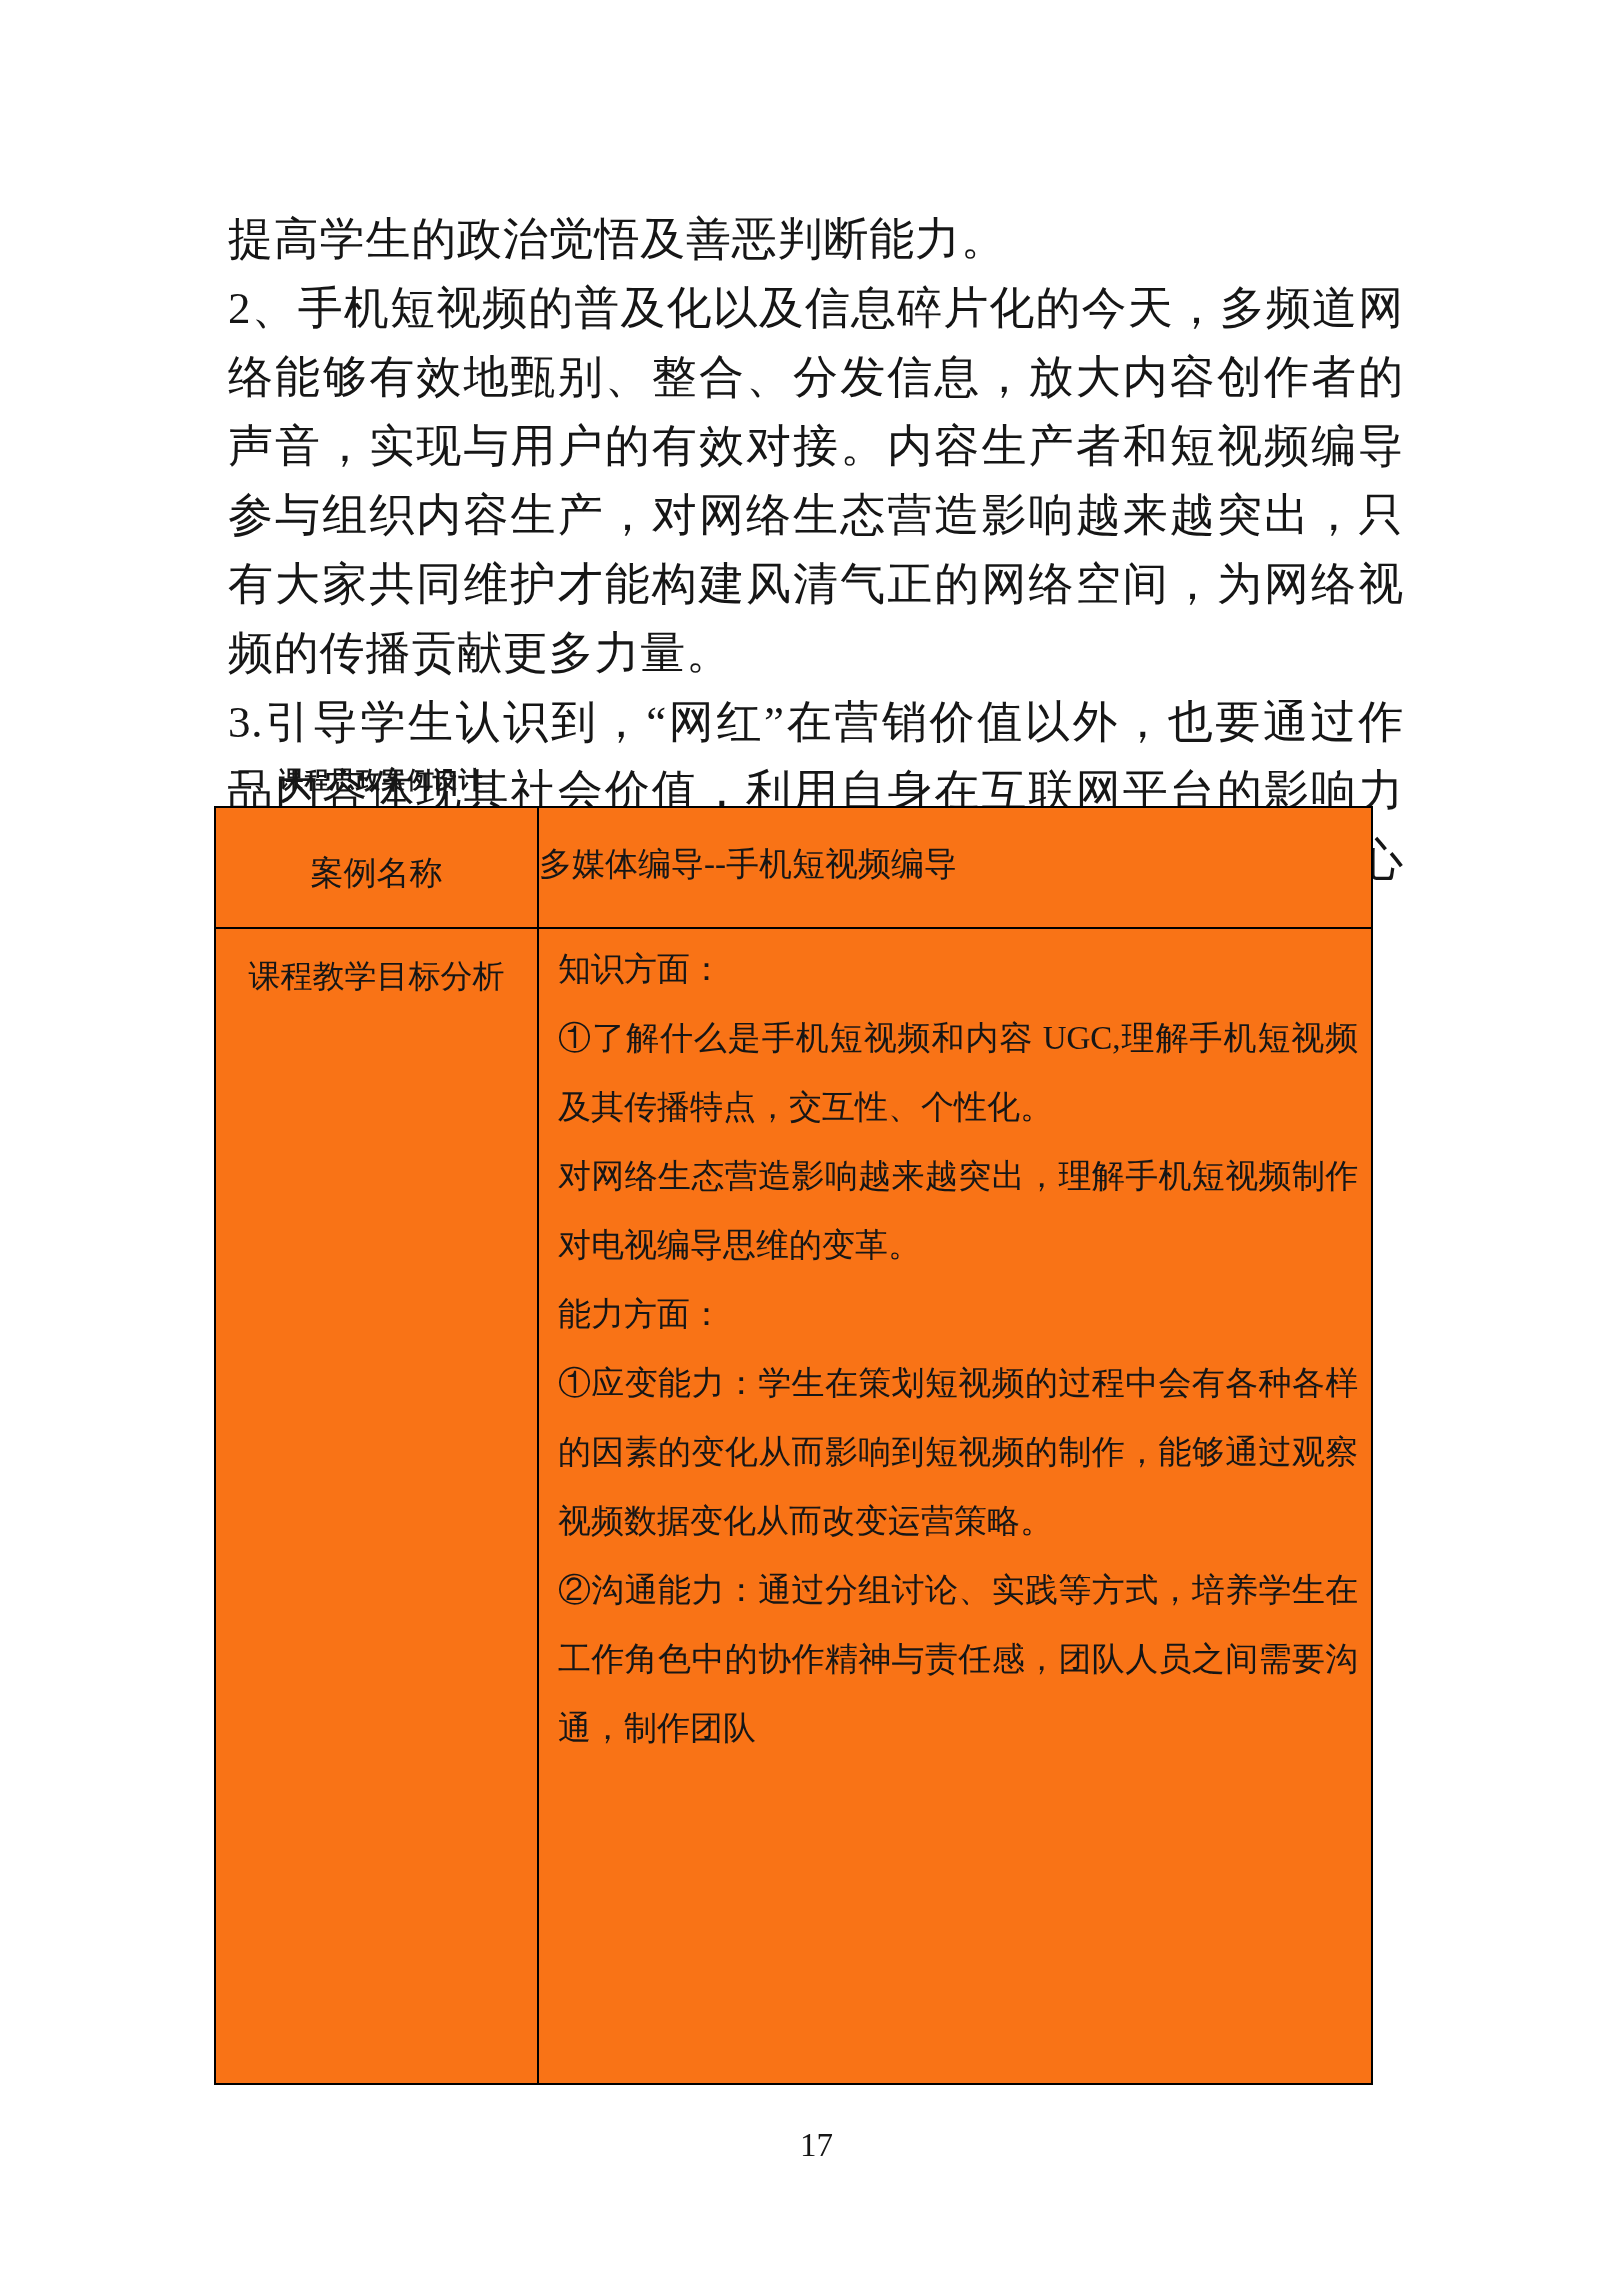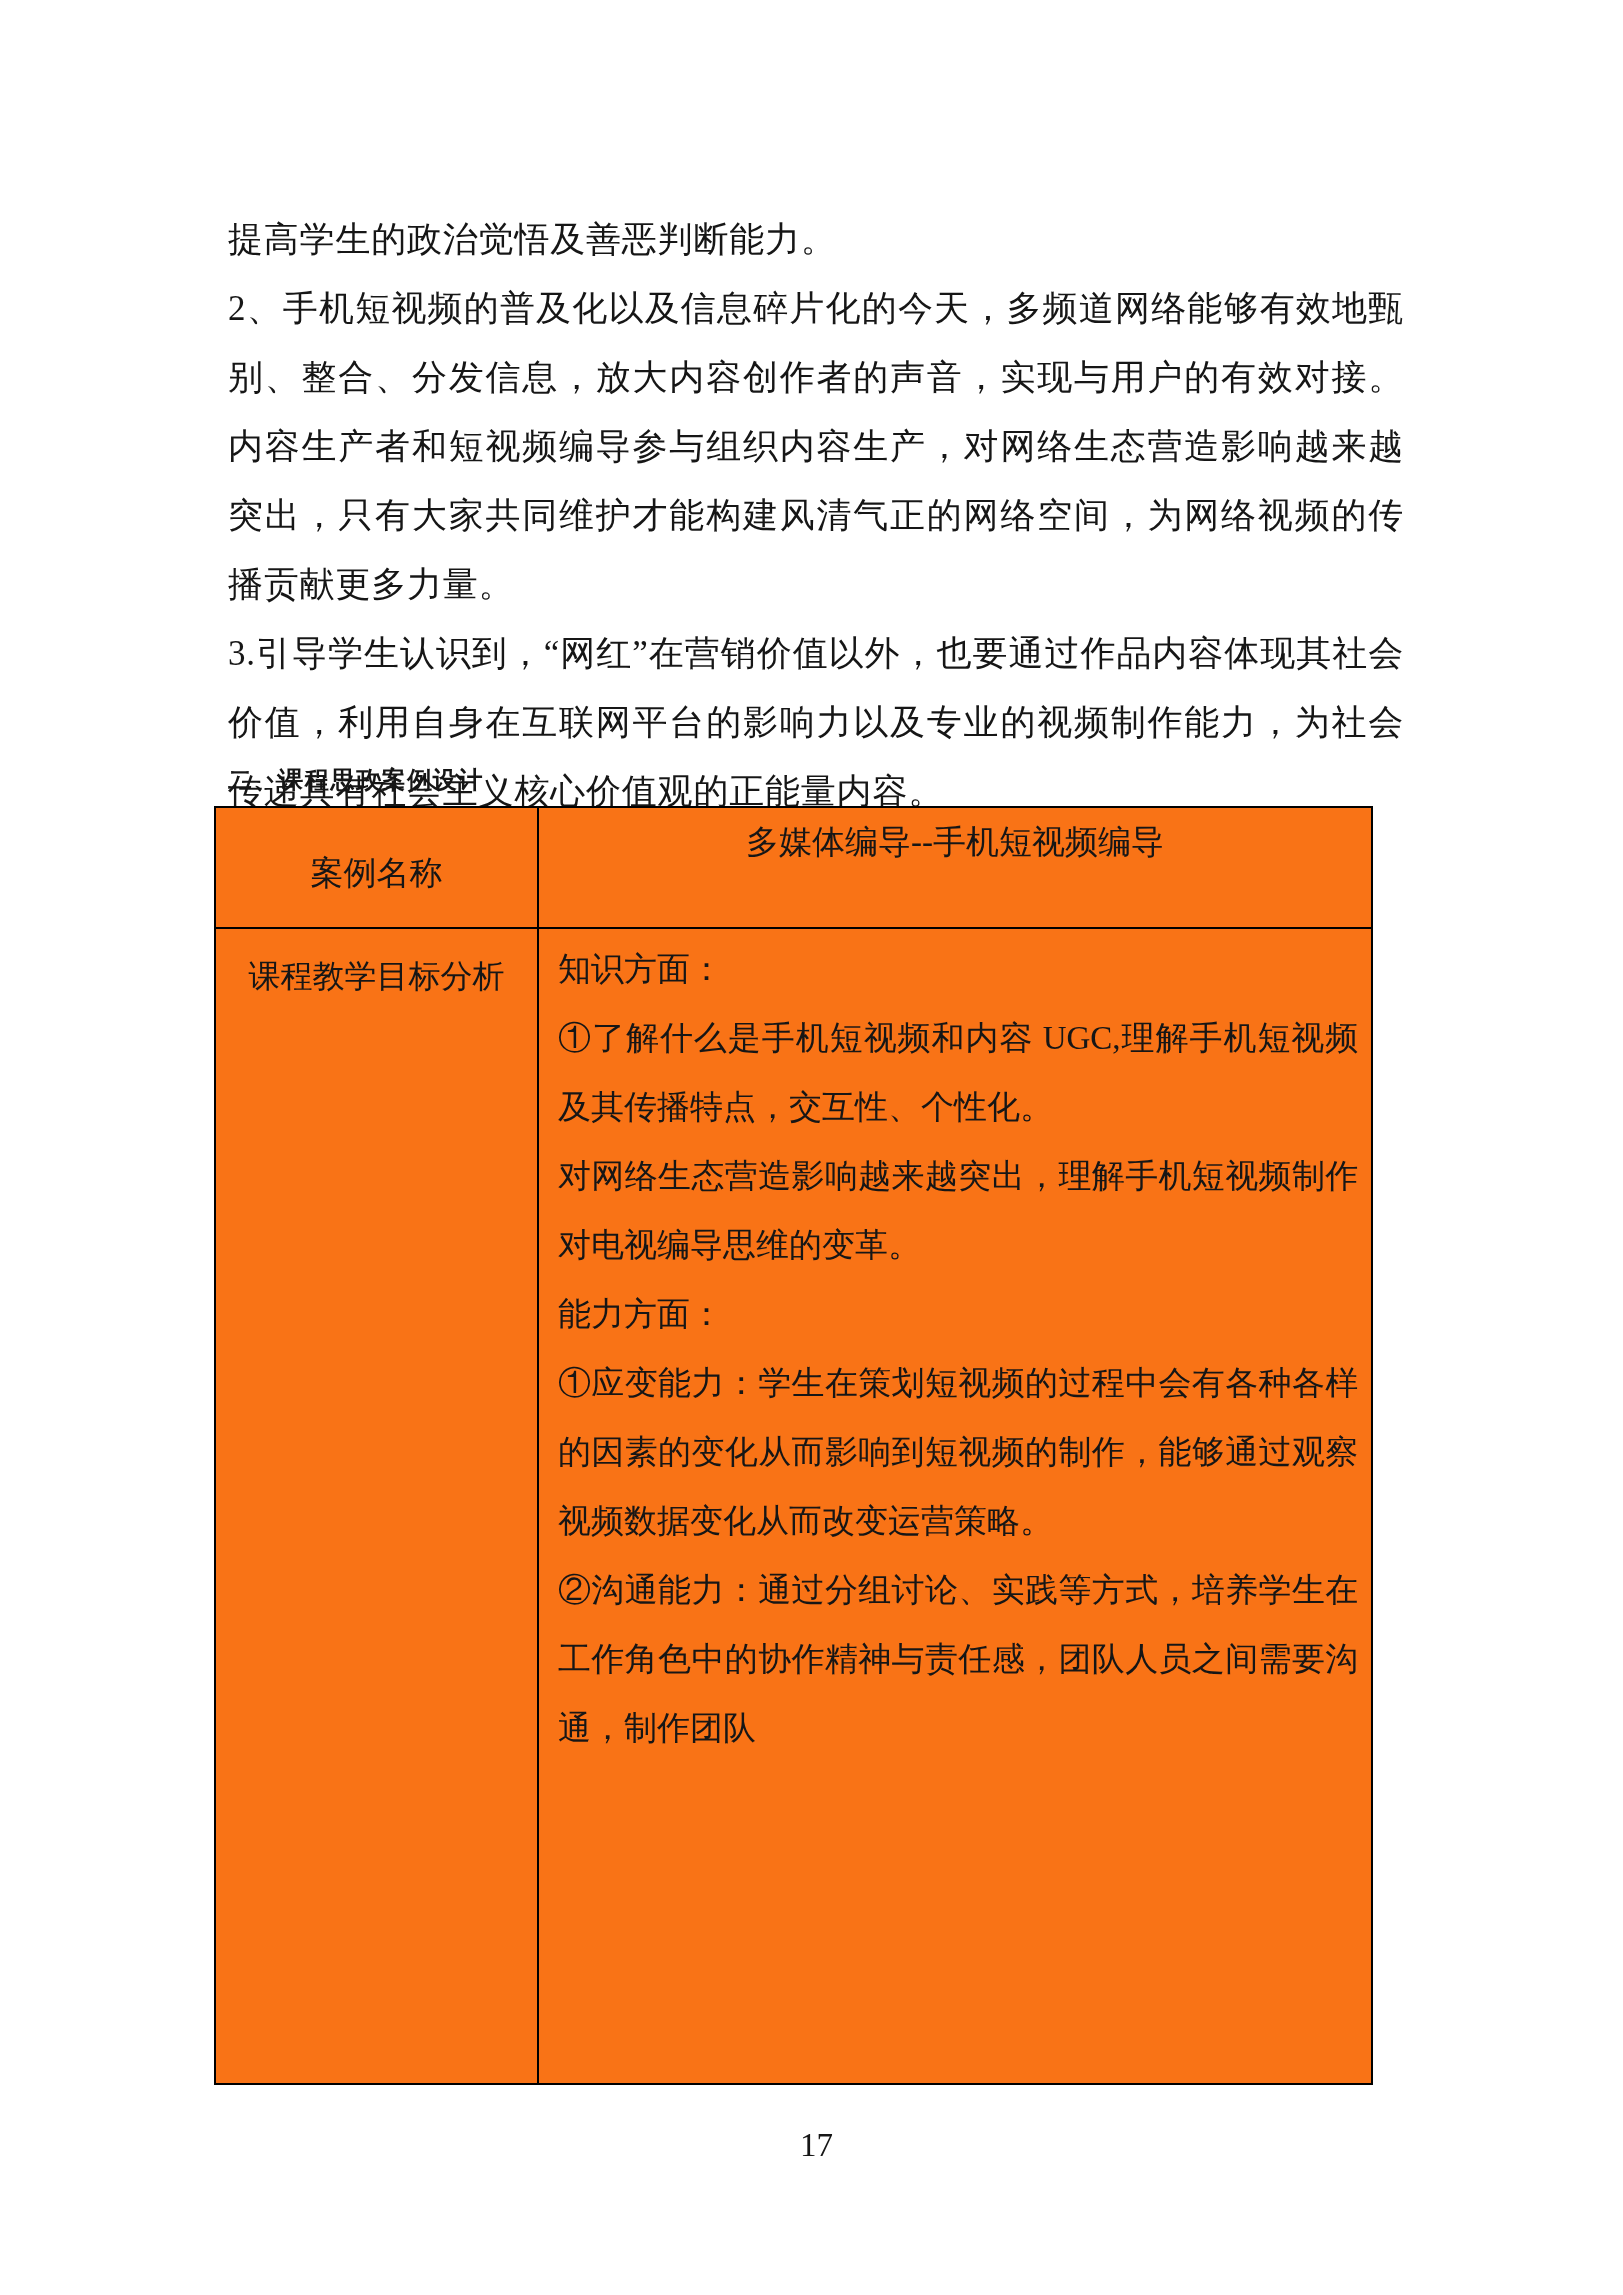--- a/index.html
+++ b/index.html
@@ -16,21 +16,21 @@
     font-family: "Liberation Serif", "DejaVu Serif", serif;
     color: #161616;
   }
 
   
   .body-text {
     position: absolute;
     left: 228px;
     top: 205px;
     width: 1176px;
-    font-size: 35px;
+    font-size: 45px;
     line-height: 69px;
   }
   .body-text p {
     margin: 0;
     text-align: justify;
     text-align-last: left;
     letter-spacing: 0.8px;
   }
 
   
@@ -89,23 +89,22 @@
   .trow-3 .cell-label { padding-top: 27px; }
 
   .cell-content {
     flex: 1 1 auto;
     box-sizing: border-box;
     font-size: 33px;
   }
   .cell-content p { margin: 0; }
 
   .trow-1 .cell-content {
-    padding-top: 14px;
+    padding-top: 36px;
     line-height: 40px;
-    text-align: center;
   }
   .trow-2 .cell-content {
     padding: 14.3px 12.7px 0 19px;
     line-height: 66px;
   }
   .trow-3 .cell-content {
     padding: 5.6px 12.7px 0 19px;
     line-height: 69px;
   }
   .trow-2 .cell-content p,

